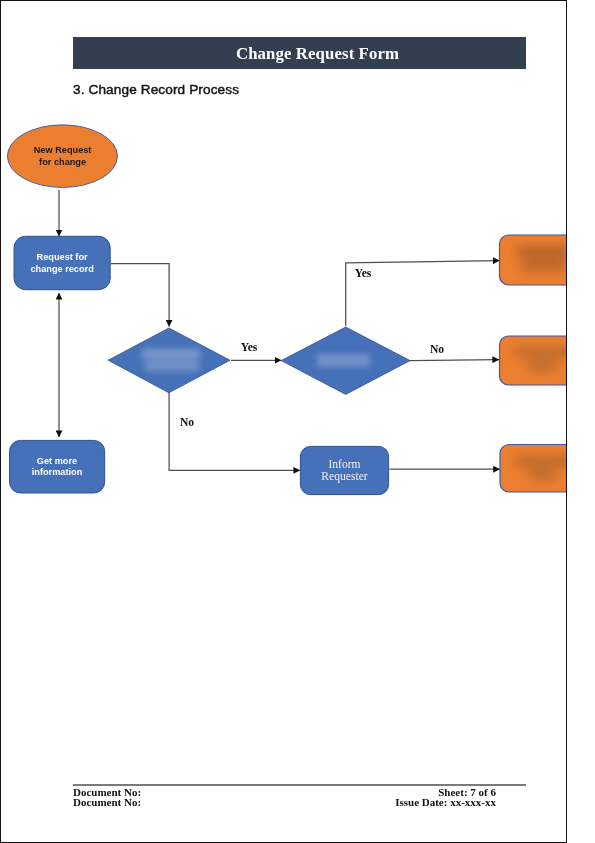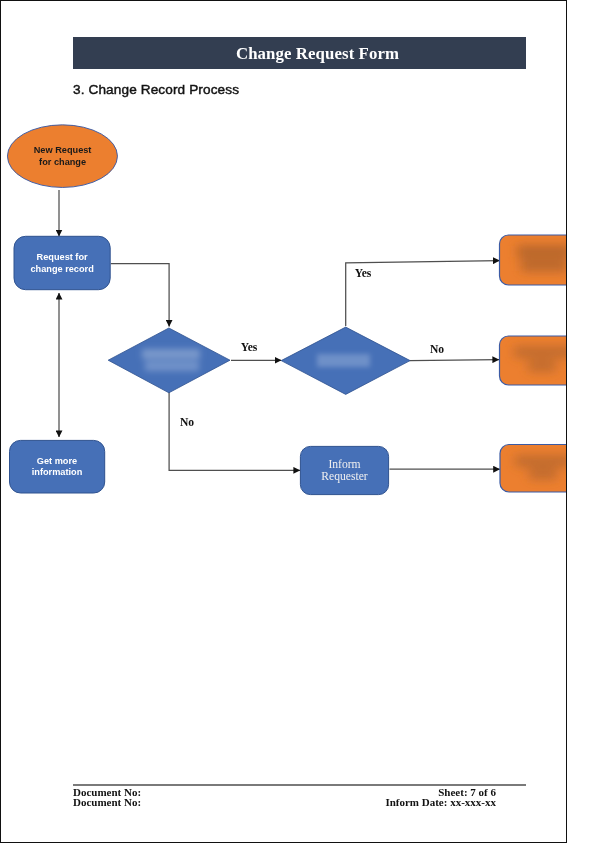--- a/index.html
+++ b/index.html
@@ -130,14 +130,14 @@
     <text class="elbl" x="248" y="350" text-anchor="middle">Yes</text>
     <text class="elbl" x="186" y="425" text-anchor="middle">No</text>
     <text class="elbl" x="362" y="276" text-anchor="middle">Yes</text>
     <text class="elbl" x="436" y="352" text-anchor="middle">No</text>
   </svg>
 
   <div id="footer-rule"></div>
   <div class="ft" id="ft-doc">Document No:</div>
   <div class="ft" id="ft-rev">Document No:</div>
   <div class="ft" id="ft-sheet">Sheet: 7 of 6</div>
-  <div class="ft" id="ft-issue">Inform Date: xx-xxx-xx</div>
+  <div class="ft" id="ft-issue">Issue Date: xx-xxx-xx</div>
 </div>
 
 </body></html>

